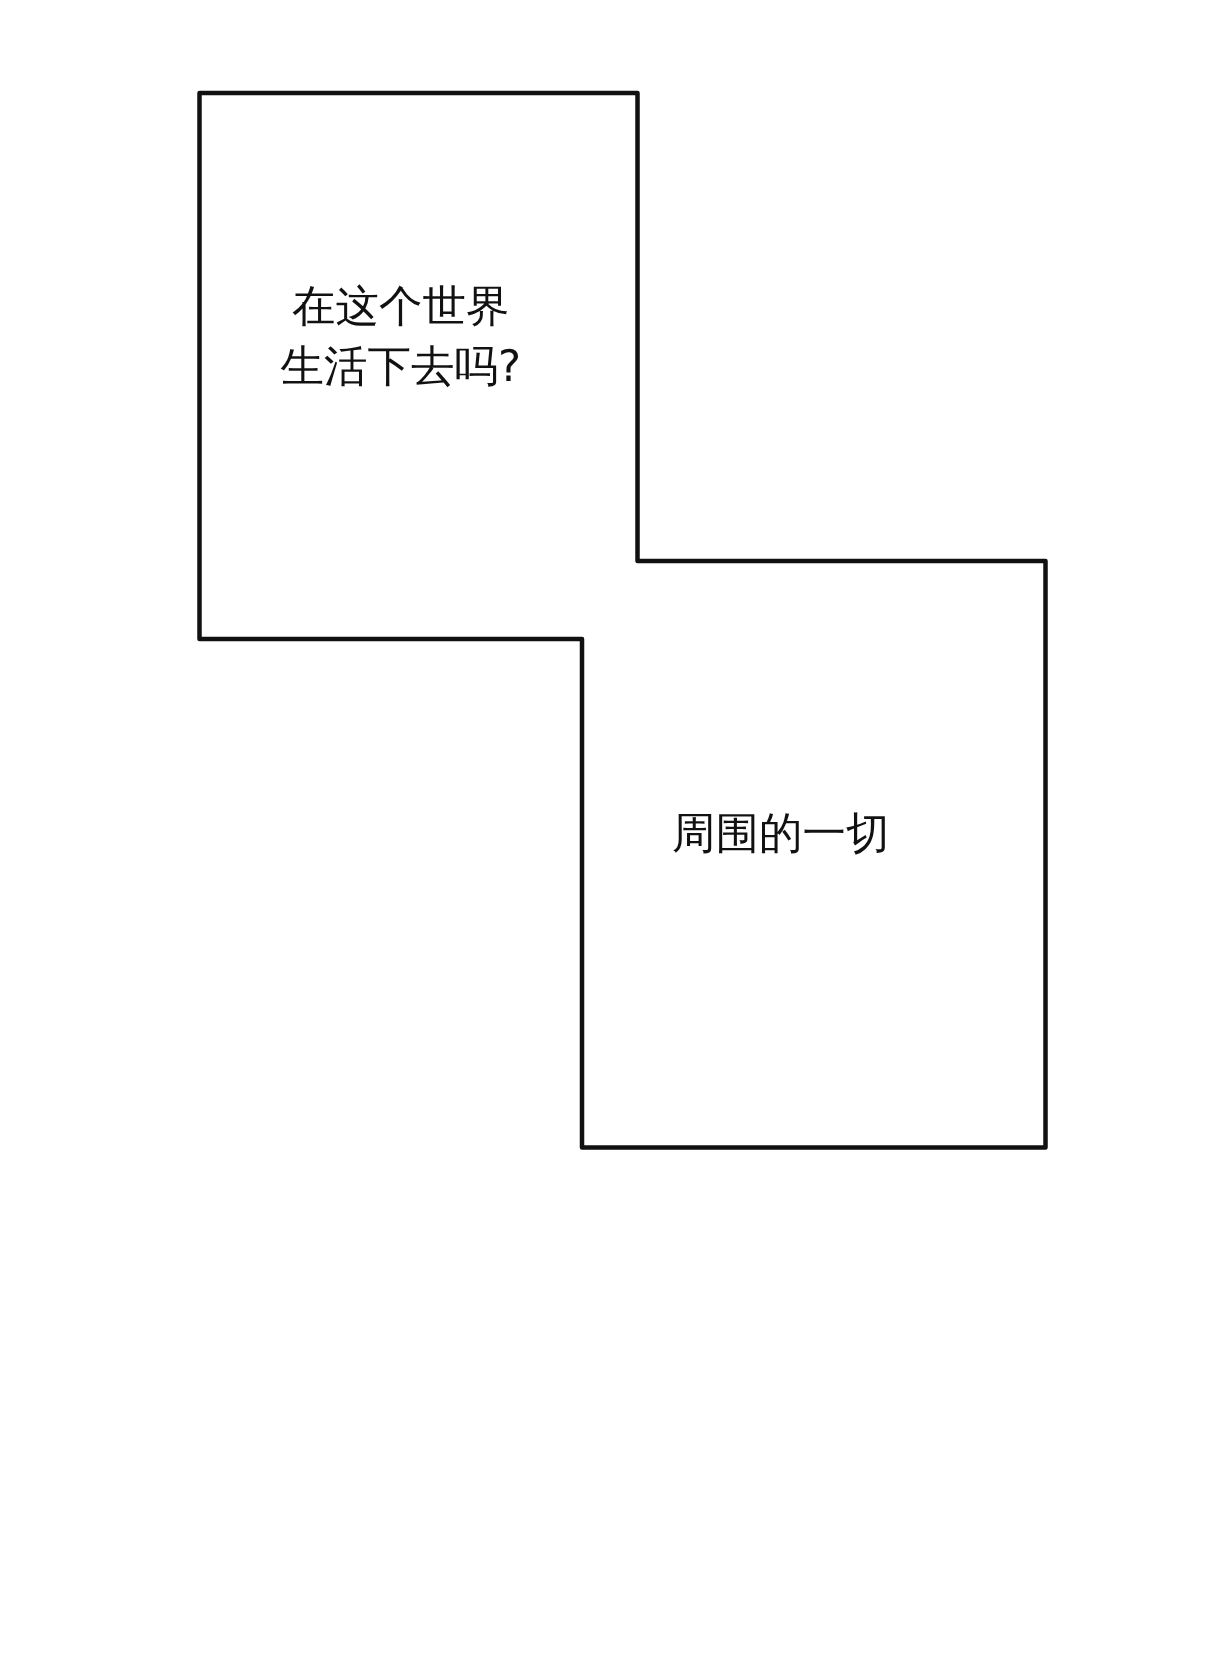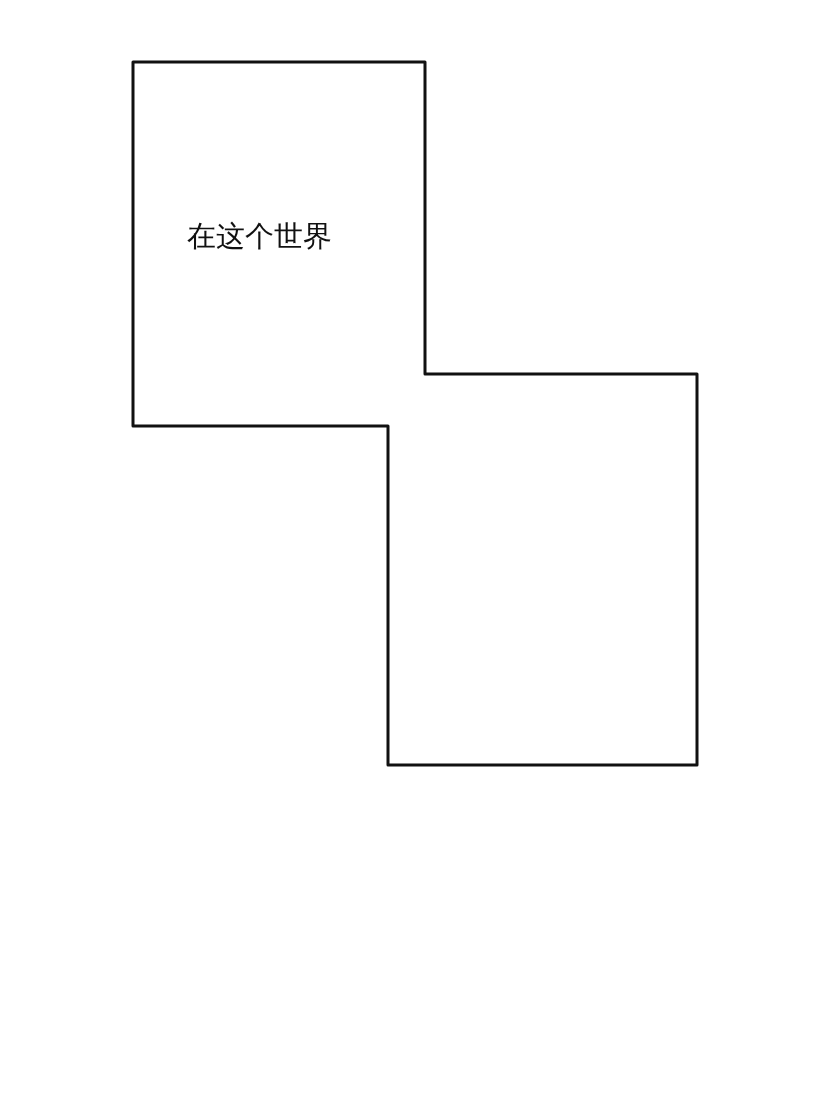--- a/index.html
+++ b/index.html
@@ -7,28 +7,30 @@
     .panel-outline { position: absolute; left: 0; top: 0; }
     .caption {
       position: absolute;
       font-family: "DejaVu Sans", "Liberation Sans", sans-serif;
       font-size: 29px;
       line-height: 40px;
       color: #111111;
       white-space: nowrap;
       letter-spacing: 0px;
     }
-    .caption-1 { left: 187px; top: 216px; text-align: center; }
+    .caption-1 { left: 187px; top: 184px; text-align: center; }
     .caption-2 { left: 448px; top: 535px; }
   </style>
 </head>
 <body>
 
 <svg class="panel-outline" width="820" height="1110" viewBox="0 0 820 1110">
   <path d="M133 62 L425 62 L425 374 L697 374 L697 765 L388 765 L388 426 L133 426 Z" fill="#ffffff" stroke="#111111" stroke-width="3" stroke-linejoin="round"></path>
 </svg>
 
 <div class="caption caption-1">
   <div>在这个世界</div>
+  <div>生活下去吗?</div>
 </div>
 
 <div class="caption caption-2">
+  <div>周围的一切</div>
 </div>
 
 </body></html>

